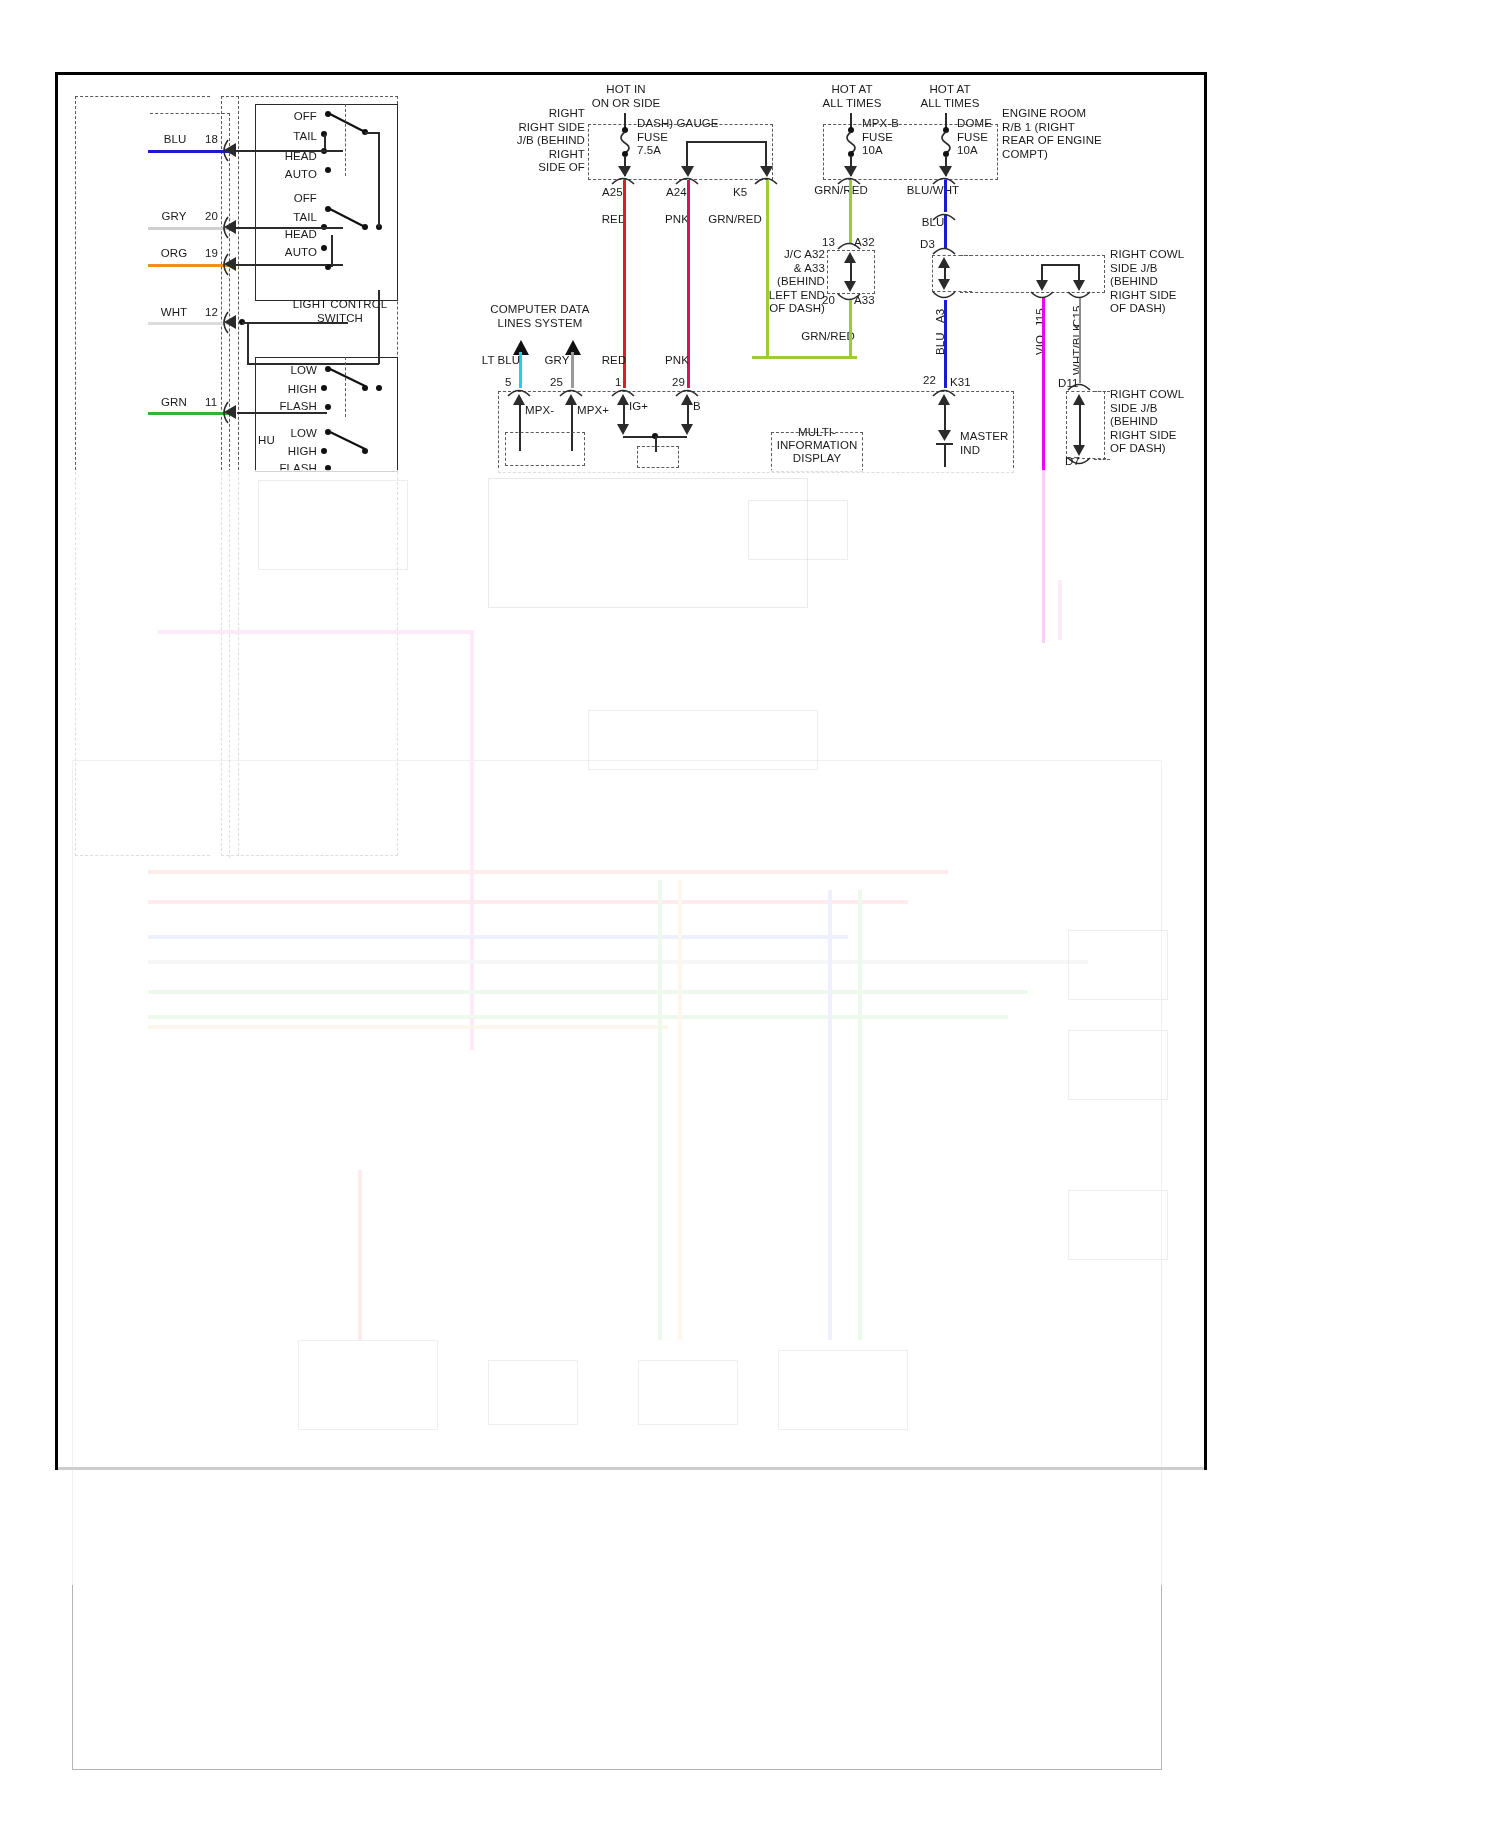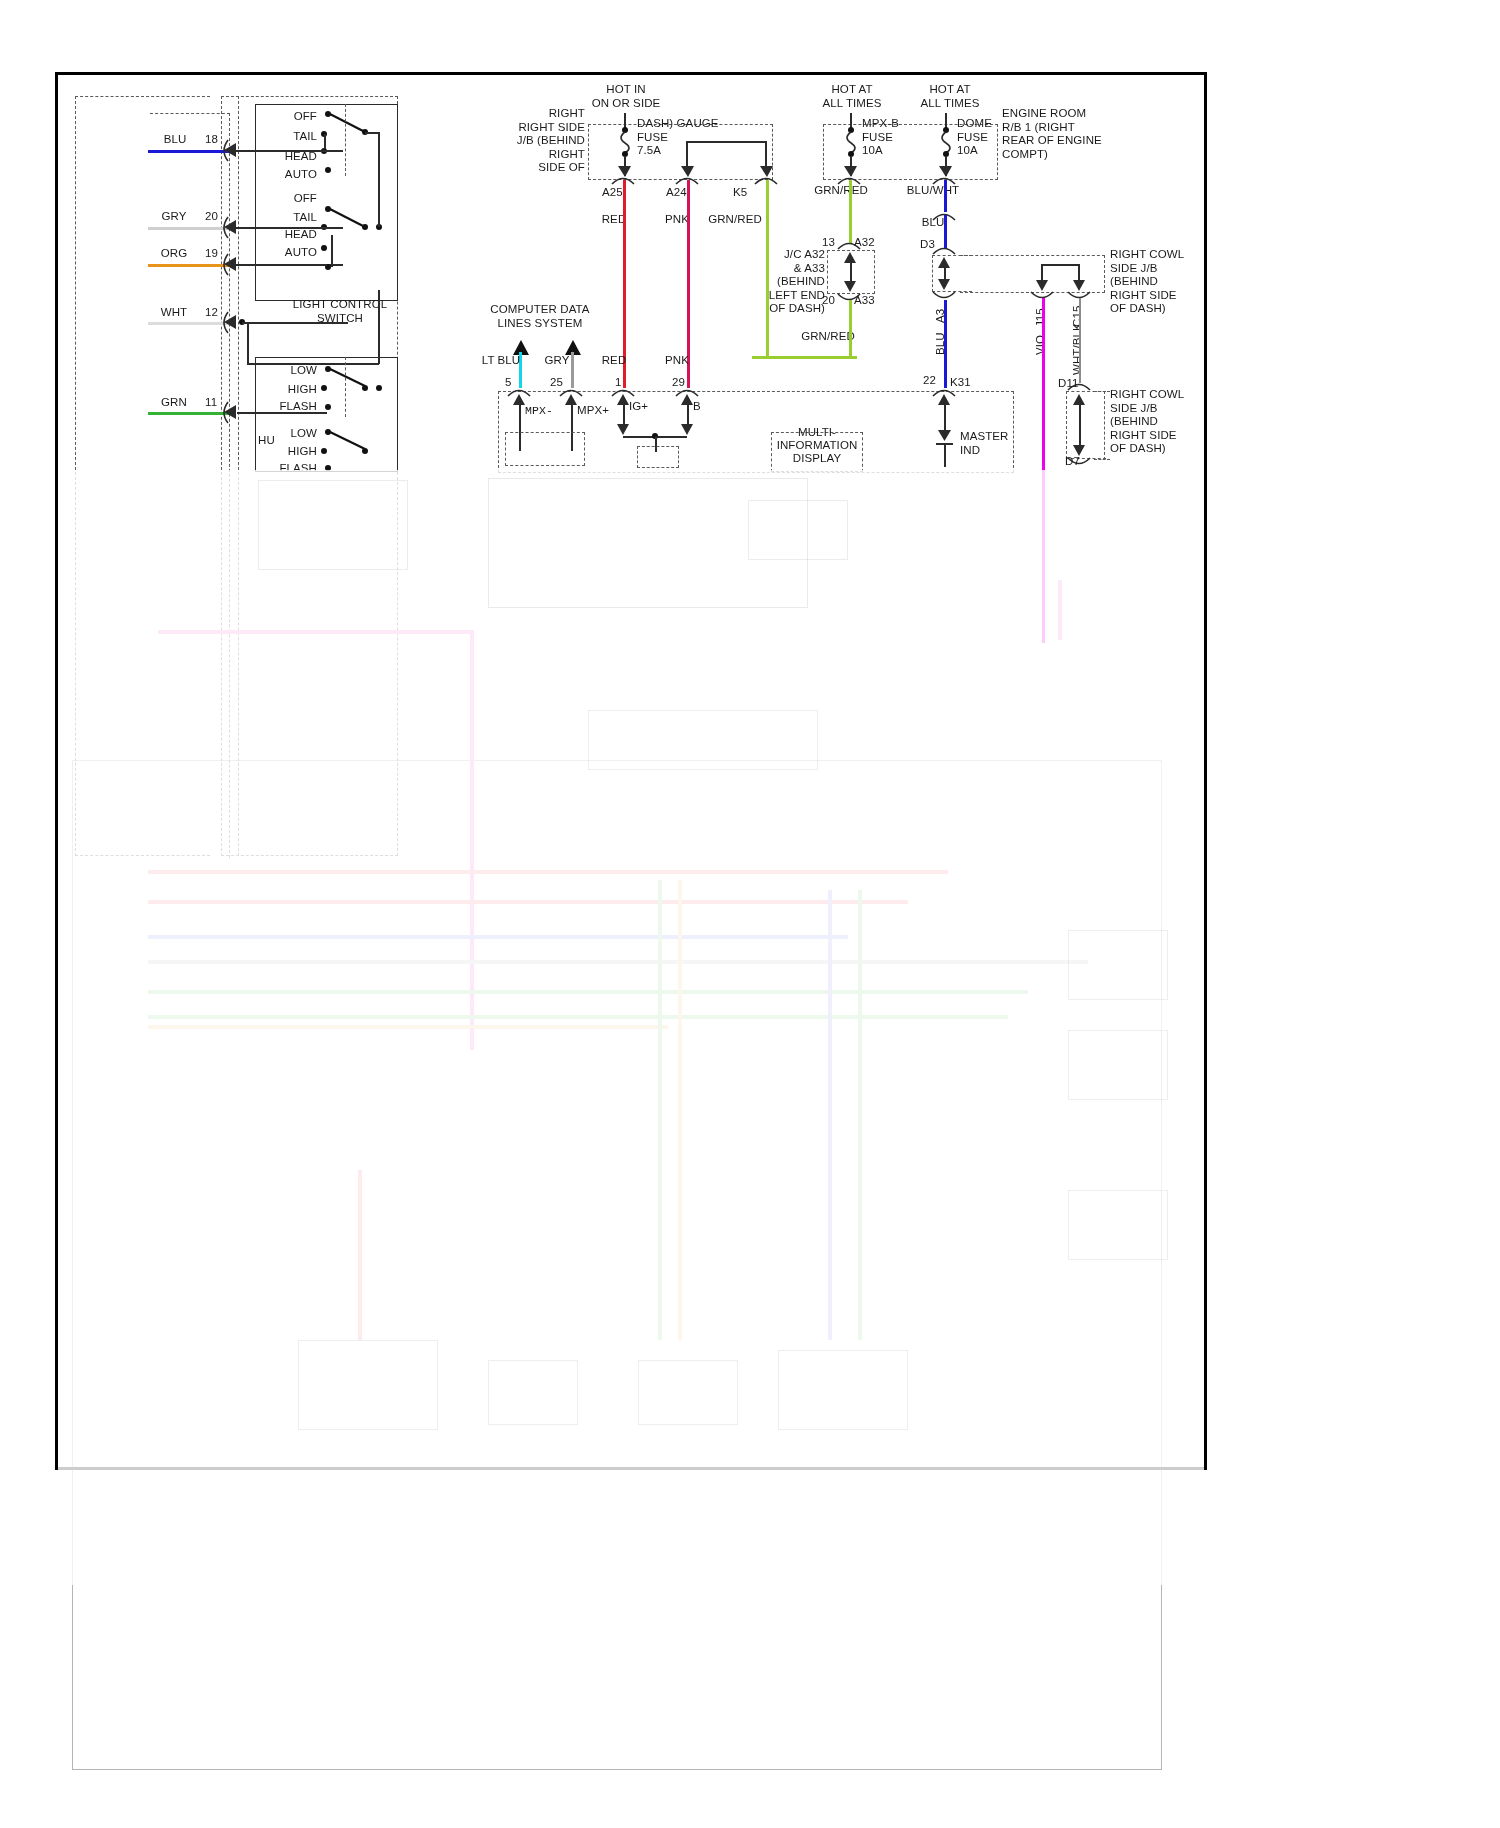--- a/index.html
+++ b/index.html
@@ -411,21 +411,21 @@
 
   <div class="dashbox" style="left:498px;top:391px;width:516px;height:82px;"></div>
 
   <svg style="left:508px;top:384px;width:24px;height:14px;">
       <path d="M0 12 Q11 1 22 12" stroke="#2b2b2b" fill="none" stroke-width="1.6"></path>
     </svg>
   <svg style="left:513px;top:394px;width:13px;height:12px;">
       <path d="M6 0 L0 11 L12 11 Z" fill="#2b2b2b"></path>
     </svg>
   <div class="bv" style="left:519px;top:399px;height:52px;"></div>
-  <div class="lbl" style="left:525px;top:404px;font-family:Liberation Mono, monospace;">MPX-</div>
+  <div class="lbl" style="left:525px;top:404px;">MPX-</div>
 
   <svg style="left:560px;top:384px;width:24px;height:14px;">
       <path d="M0 12 Q11 1 22 12" stroke="#2b2b2b" fill="none" stroke-width="1.6"></path>
     </svg>
   <svg style="left:565px;top:394px;width:13px;height:12px;">
       <path d="M6 0 L0 11 L12 11 Z" fill="#2b2b2b"></path>
     </svg>
   <div class="bv" style="left:571px;top:399px;height:52px;"></div>
   <div class="lbl" style="left:577px;top:404px;">MPX+</div>
 

